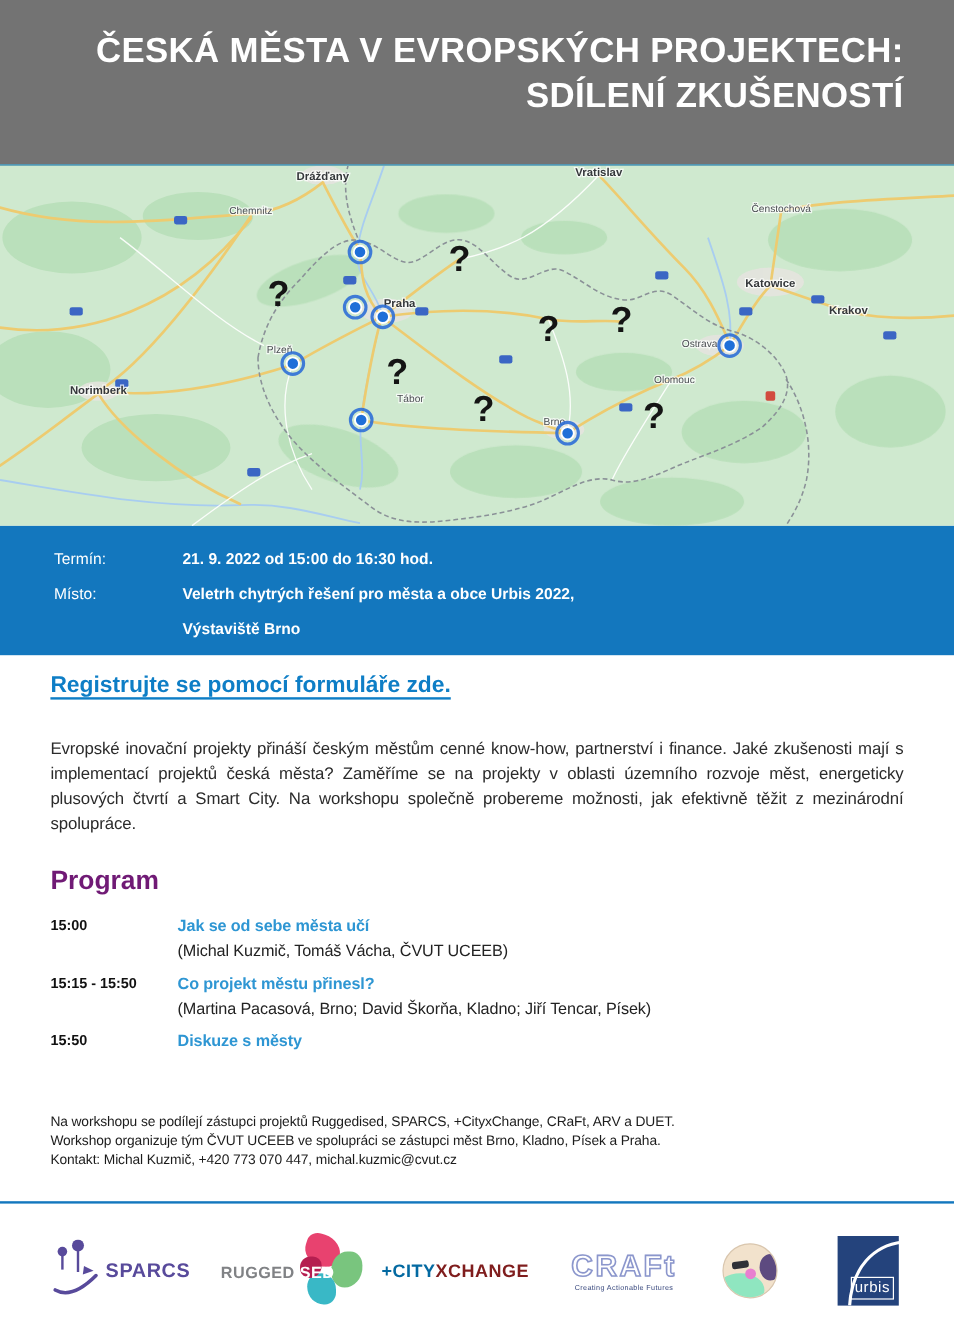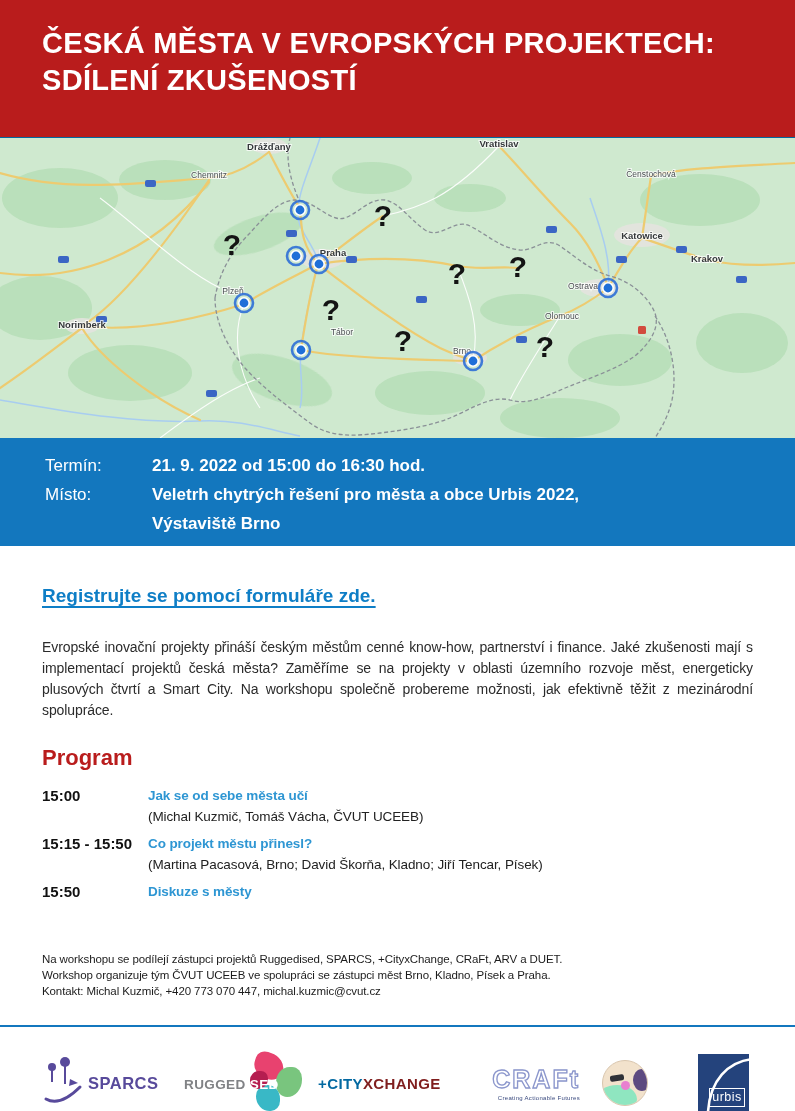--- a/index.html
+++ b/index.html
@@ -4,59 +4,59 @@
 <style>
   html,body{margin:0;padding:0;}
   body{
     width:795px;height:1111px;background:#ffffff;overflow:hidden;
     font-family:"Liberation Sans", sans-serif;color:#222;
     -webkit-font-smoothing:antialiased;
   }
   .page{width:795px;height:1111px;position:relative;background:#fff;}
 
   
-  .header{background:#b91c1c;height:137px;box-sizing:border-box;padding:25px 42px 0 42px;}
+  .header{background:#737373;height:137px;box-sizing:border-box;padding:25px 42px 0 42px;text-align:right;}
   .header h1{
     margin:0;color:#fff;font-size:29px;line-height:37px;font-weight:bold;
     letter-spacing:.3px;
   }
 
   
   .map-wrap{height:300px;background:#cfe9cf;position:relative;border-top:1px solid #0369a1;}
   svg.map{display:block;}
   .city{font-family:"Liberation Sans",sans-serif;font-size:8.5px;fill:#4a4e52;
     text-anchor:middle;paint-order:stroke;stroke:rgba(255,255,255,.75);stroke-width:2px;}
   .city.major{font-size:9.5px;font-weight:bold;fill:#35383b;}
   .qmark{font-family:"Liberation Sans",sans-serif;font-weight:bold;font-size:30px;fill:#141414;text-anchor:middle;}
 
   
   .band{background:#1377be;height:108px;box-sizing:border-box;padding:15px 42px 0 45px;color:#fff;}
   .band-grid{display:grid;grid-template-columns:107px 1fr;row-gap:3px;
-    font-size:17px;line-height:26px;}
+    font-size:13px;line-height:26px;}
   .band-label{font-weight:normal;}
   .band-value{font-weight:bold;}
 
   .content{padding:0 42px;}
 
   .reg-link{
-    display:inline-block;margin-top:39px;color:#0e7ec6;font-size:19px;font-weight:bold;
+    display:inline-block;margin-top:15px;color:#0e7ec6;font-size:19px;font-weight:bold;
     text-decoration:underline;text-decoration-thickness:2px;text-underline-offset:4px;
     cursor:pointer;
   }
 
   .desc{
     margin-top:30px;width:711px;font-size:14px;line-height:21px;color:#2b2b2b;
     text-align:justify;letter-spacing:-0.1px;
   }
 
-  .program-heading{margin-top:24px;color:#b91c1c;font-size:22px;font-weight:bold;}
+  .program-heading{margin-top:24px;color:#701a75;font-size:22px;font-weight:bold;}
 
   .program{margin-top:14px;}
   .program-row{display:grid;grid-template-columns:106px 1fr;margin-bottom:6px;}
-  .program-time{font-weight:bold;font-size:15px;line-height:21px;color:#111;}
+  .program-time{font-weight:bold;font-size:12px;line-height:21px;color:#111;}
   .program-title{color:#2e96d3;font-size:13.5px;line-height:21px;font-weight:bold;letter-spacing:-0.1px;}
   .program-speakers{font-size:13.5px;line-height:21px;color:#222;letter-spacing:-0.1px;}
 
   .footer-notes{margin-top:49px;font-size:11.5px;line-height:16px;color:#1c1c1c;letter-spacing:-0.1px;}
 
   .divider{margin-top:26px;height:2px;background:#1377be;width:795px;margin-left:-42px;}
 
   
   .logos{margin-top:20px;height:72px;display:flex;align-items:center;}
 
@@ -65,21 +65,21 @@
 
   .logo-rugged{position:relative;margin-left:24px;width:118px;height:60px;}
   .rug-blob{position:absolute;}
   .rug-text{position:absolute;left:0;top:24px;font-size:13.5px;font-weight:bold;letter-spacing:.4px;color:#808285;z-index:2;}
   .rug-text .white{color:#ffffff;}
 
   .logo-cxc{margin-left:16px;font-size:15px;font-weight:bold;letter-spacing:.4px;width:100px;}
   .cxc-city{color:#0369a1;}
   .cxc-x{color:#7f1d1d;}
 
-  .logo-craft{margin-left:42px;width:120px;text-align:right;}
+  .logo-craft{margin-left:42px;width:120px;text-align:center;}
   .craft-word{
     font-size:25px;font-weight:bold;color:#ffffff;letter-spacing:2px;
     -webkit-text-stroke:1.3px #8b96cc;
     text-shadow:0 0 1px #8b96cc;
   }
   .craft-tag{font-size:6px;color:#39497e;letter-spacing:.3px;margin-top:1px;}
 
   .logo-arv{margin-left:22px;width:44px;height:44px;border-radius:50%;
     background:#f2e2cc;position:relative;overflow:hidden;border:1px solid #d9c6ae;}
   .arv-mint{position:absolute;left:-6px;bottom:-8px;width:40px;height:28px;border-radius:50%;background:#8fe6c0;}

